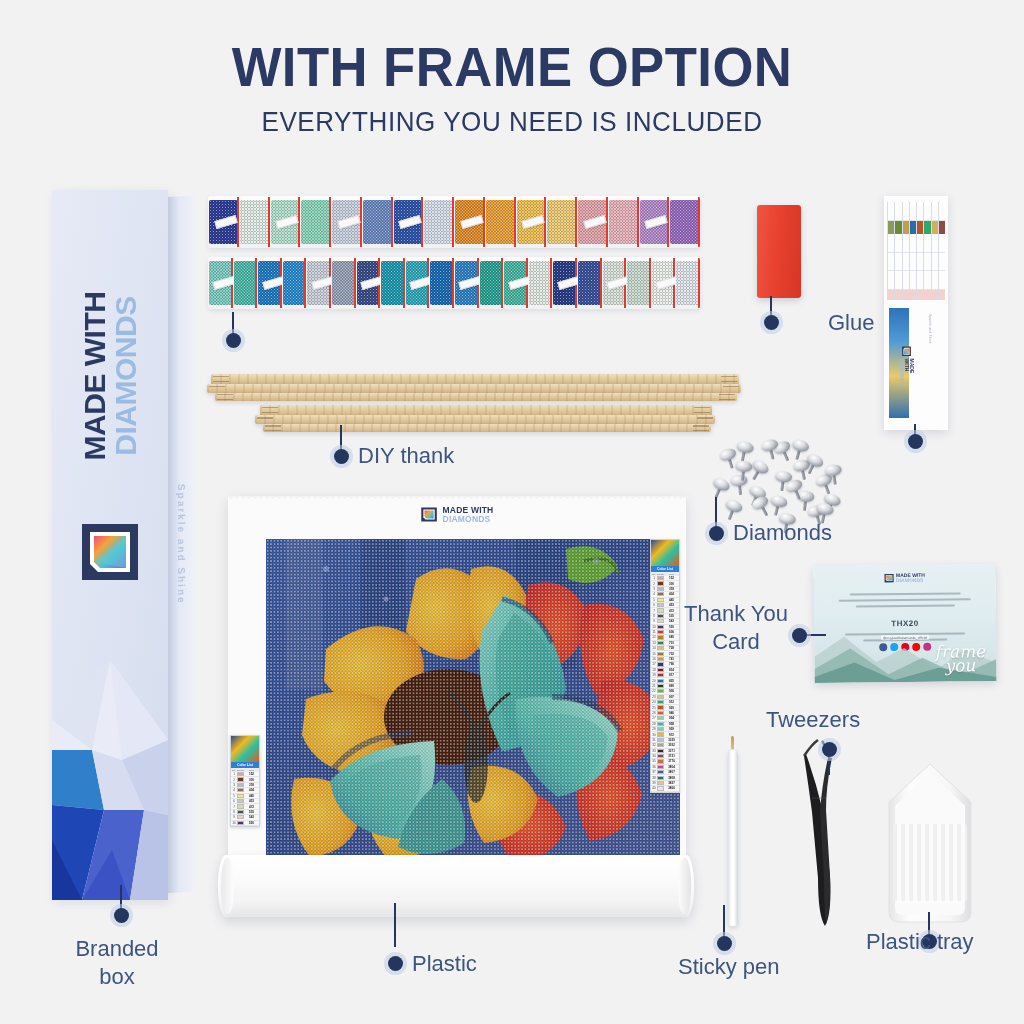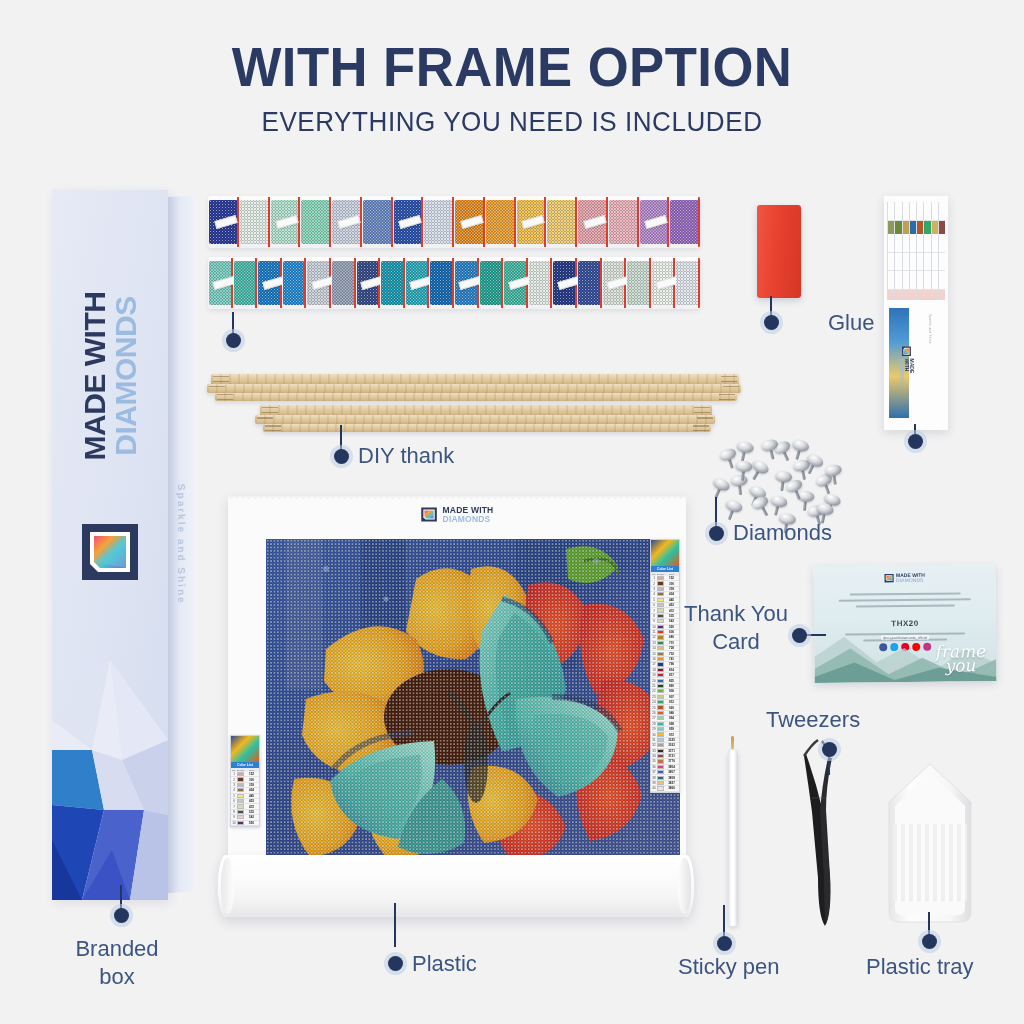--- a/index.html
+++ b/index.html
@@ -1152,15 +1152,15 @@
   <div class="cline" style="left:394px; top:903px; width:2px; height:44px;"></div>
   <div class="cdot" style="left:388px; top:956px;"></div>
   <div class="callout" style="left:412px; top:952px;">Plastic</div>
 
   <div class="cline" style="left:723px; top:905px; width:2px; height:36px;"></div>
   <div class="cdot" style="left:717px; top:936px;"></div>
   <div class="callout" style="left:678px; top:955px;">Sticky pen</div>
 
   <div class="cline" style="left:928px; top:912px; width:2px; height:26px;"></div>
   <div class="cdot" style="left:922px; top:934px;"></div>
-  <div class="callout" style="left:866px; top:955px;">Plastic tray</div>
+  <div class="callout" style="left:866px; top:930px;">Plastic tray</div>
 
 </div>
 
 </body></html>

